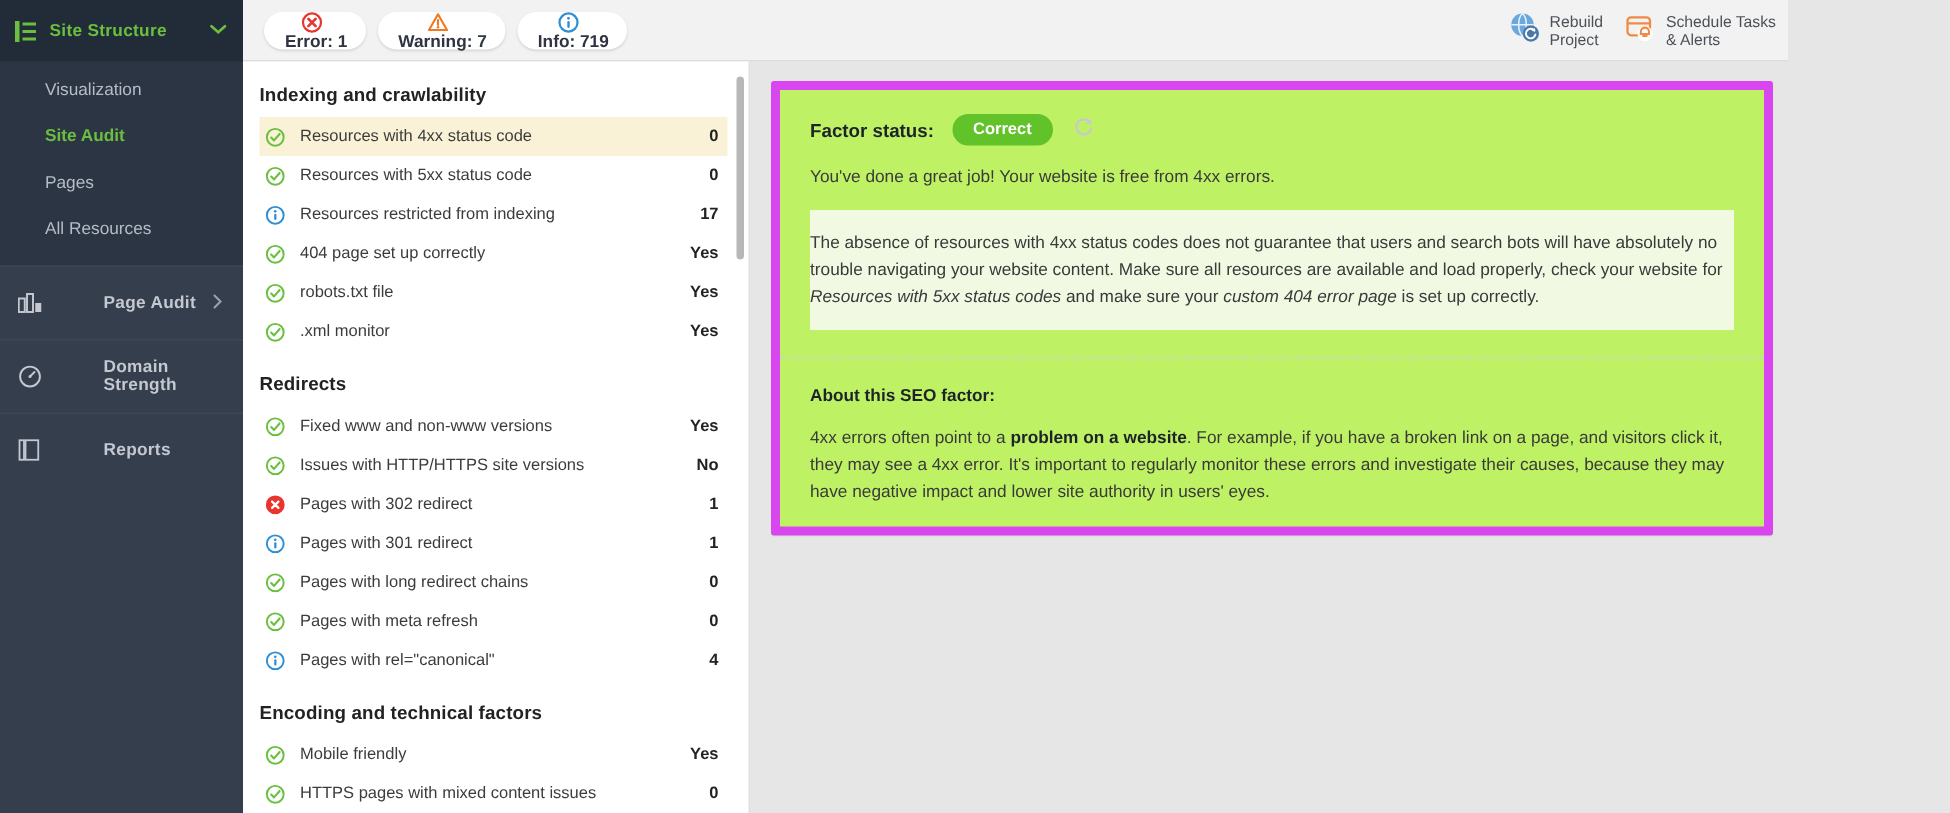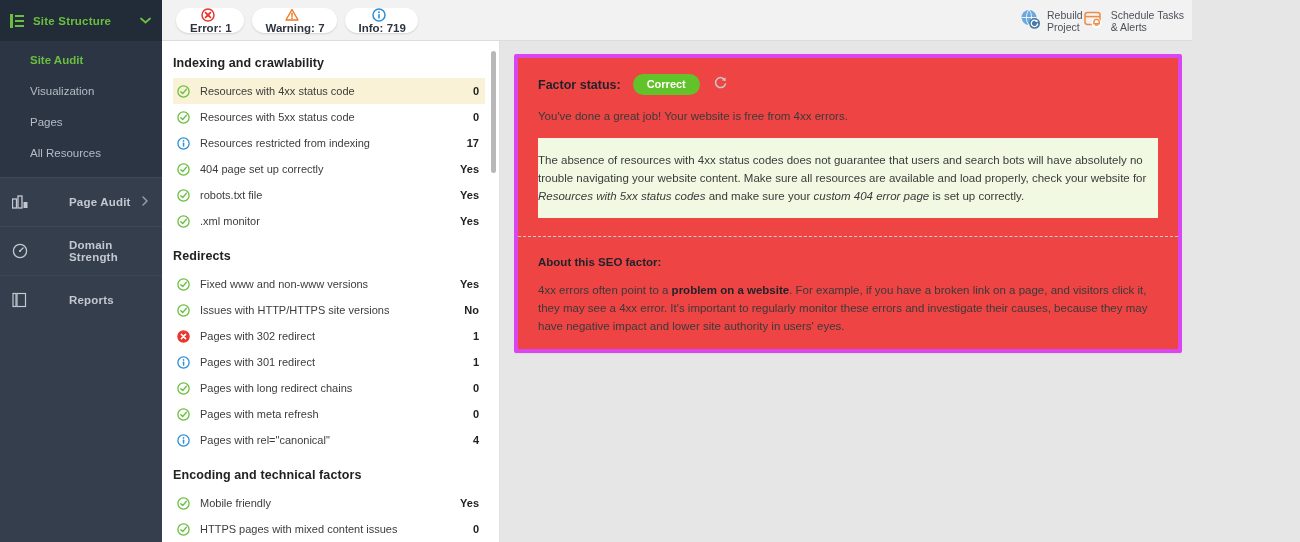--- a/index.html
+++ b/index.html
@@ -83,21 +83,21 @@
     font-size: 11.5px; font-weight: bold; color: #2e3440;
     box-shadow: 0 1px 2px rgba(0,0,0,.13);
     cursor: pointer;
     flex-direction: column;
   }
   .pill .pl { margin-left: 6px; }
   .pill svg { display: block; }
 
   .top-actions {
     position: absolute; right: 8px; top: 0; height: 41px;
-    display: flex; align-items: center; 
+    display: flex; align-items: center; gap: 14px;
   }
   .act { display: flex; align-items: center; cursor: pointer; }
   .act .tx {
     margin-left: 6px;
     font-size: 10.5px; color: #4c5159; line-height: 12px;
   }
   .act .tx span { display: block; }
 
   
   .content { position: relative; height: 501px; display: flex; }
@@ -139,22 +139,22 @@
   }
 
   
   .detailwrap {
     flex: 1 1 auto;
     height: 501px;
     padding: 13px 10px 0 14px;
     overflow: hidden;
   }
   .card {
-    background: #ef4444;
-    border: 4px solid #d946ef;
+    background: #bef264;
+    border: 6px solid #d946ef;
     border-radius: 2px;
     padding: 16px 20px 14px 20px;
     box-shadow: 0 1px 1px rgba(0,0,0,.05);
   }
   .statusline { display: flex; align-items: center; }
   .statusline .lbl { font-size: 12.5px; font-weight: bold; color: #1e232b; }
   .badge {
     margin-left: 12px;
     background: #62c22a;
     color: #fff; font-size: 11px; font-weight: bold;
@@ -208,25 +208,25 @@
       </span>
       <span class="label">Site Structure</span>
       <span class="chev">
         <svg width="11" height="7" viewBox="0 0 11 7">
             <path d="M1 1.5 L5.5 5.5 L10 1.5" stroke="#6abf3f" stroke-width="1.8" fill="none" stroke-linecap="round"></path>
           </svg>
       </span>
     </div>
 
     <div class="submenu">
+      <div class="sb-sub">
+        <span>Visualization</span>
+      </div>
       <div class="sb-sub active">
         <span>Site Audit</span>
-      </div>
-      <div class="sb-sub">
-        <span>Visualization</span>
       </div>
       <div class="sb-sub">
         <span>Pages</span>
       </div>
       <div class="sb-sub">
         <span>All Resources</span>
       </div>
     </div>
 
     <div class="sb-item">

